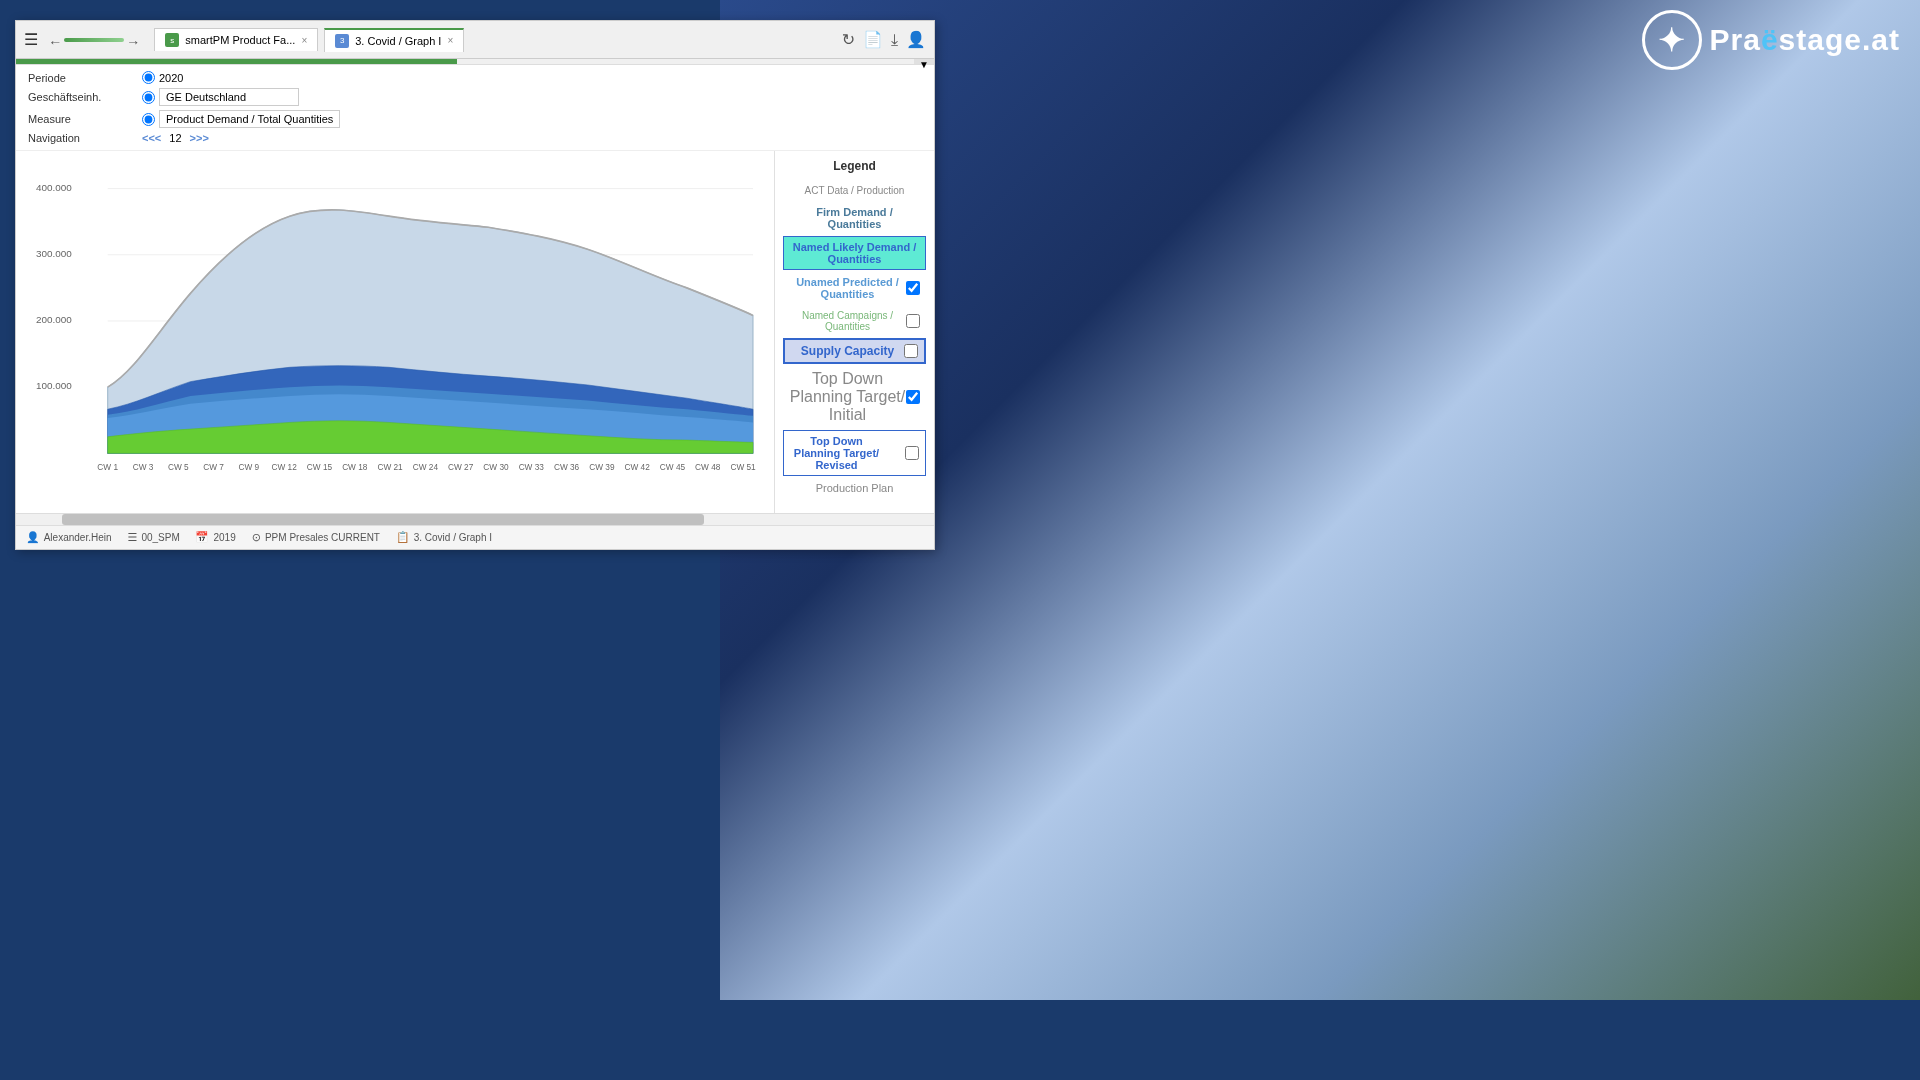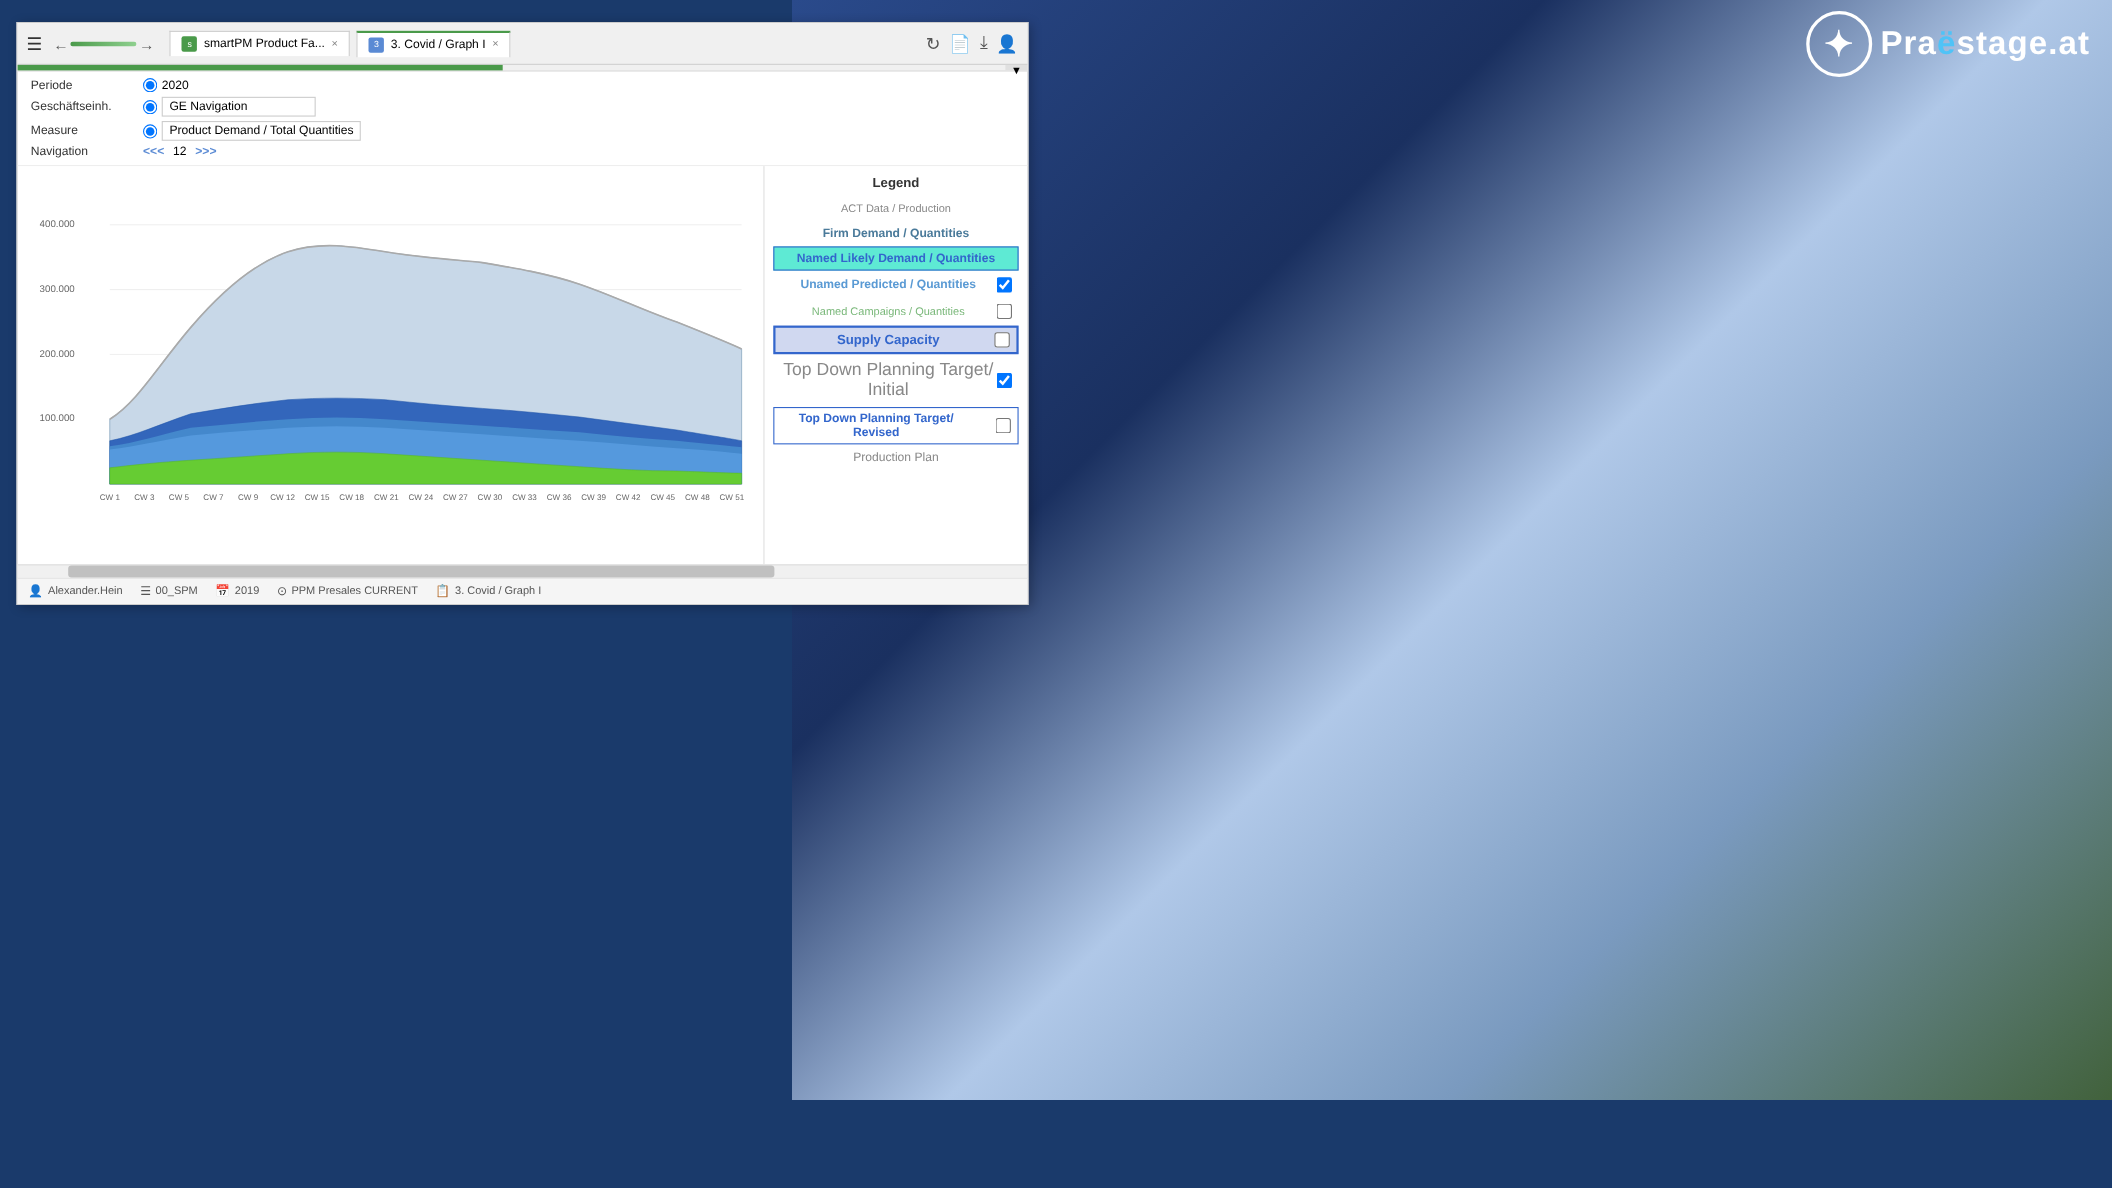--- a/index.html
+++ b/index.html
@@ -159,21 +159,21 @@
       padding: 6px 12px;
       display: flex;
       flex-direction: column;
       gap: 4px;
       border-bottom: 1px solid #eee;
       flex-shrink: 0;
     }
     .form-row {
       display: flex;
       align-items: center;
-      gap: 12px;
+      gap: 24px;
     }
     .form-label {
       width: 90px;
       font-size: 11px;
       color: #333;
       font-weight: 500;
     }
     .radio-group {
       display: flex;
       align-items: center;
@@ -245,21 +245,21 @@
       position: relative;
       margin-left: 15px;
     }
     .chart-svg {
       width: 100%;
       height: 100%;
     }
 
     
     .legend-panel {
-      width: 240px;
+      width: 160px;
       padding: 8px;
       border-left: 1px solid #e0e0e0;
       flex-shrink: 0;
     }
     .legend-title {
       text-align: center;
       font-weight: bold;
       font-size: 12px;
       margin-bottom: 8px;
       color: #333;
@@ -403,21 +403,21 @@
       <span class="form-label">Periode</span>
       <div class="radio-group">
         <input type="radio" checked="" style="">
         <span>2020</span>
       </div>
     </div>
     <div class="form-row">
       <span class="form-label">Geschäftseinh.</span>
       <div class="radio-group">
         <input type="radio" checked="" style="">
-        <span class="dropdown-field">GE Navigation</span>
+        <span class="dropdown-field">GE Deutschland</span>
       </div>
     </div>
     <div class="form-row">
       <span class="form-label">Measure</span>
       <div class="radio-group">
         <input type="radio" checked="" style="">
         <span class="dropdown-field">Product Demand / Total Quantities</span>
       </div>
     </div>
     <div class="form-row">

